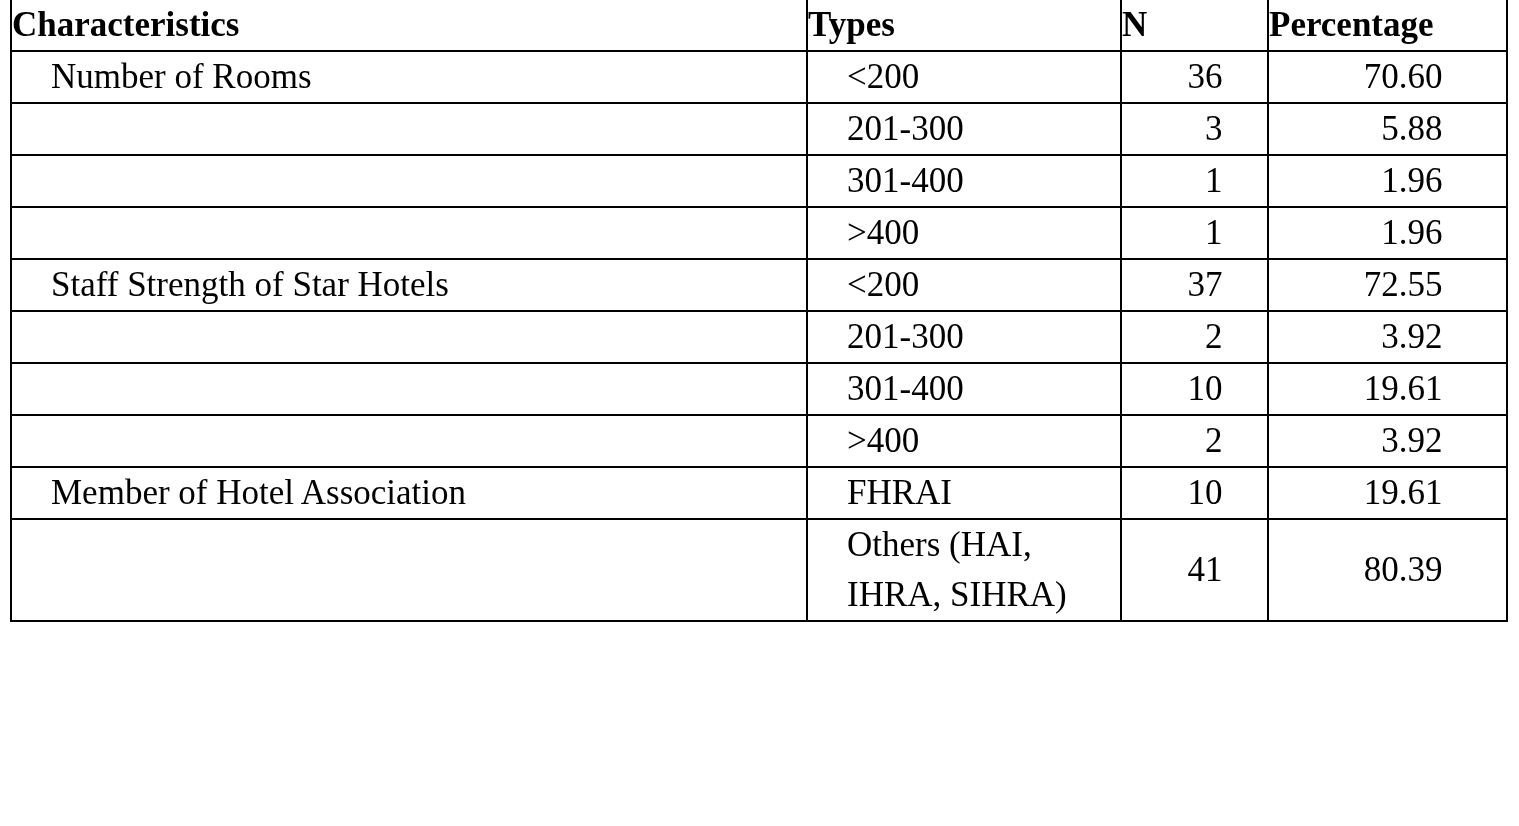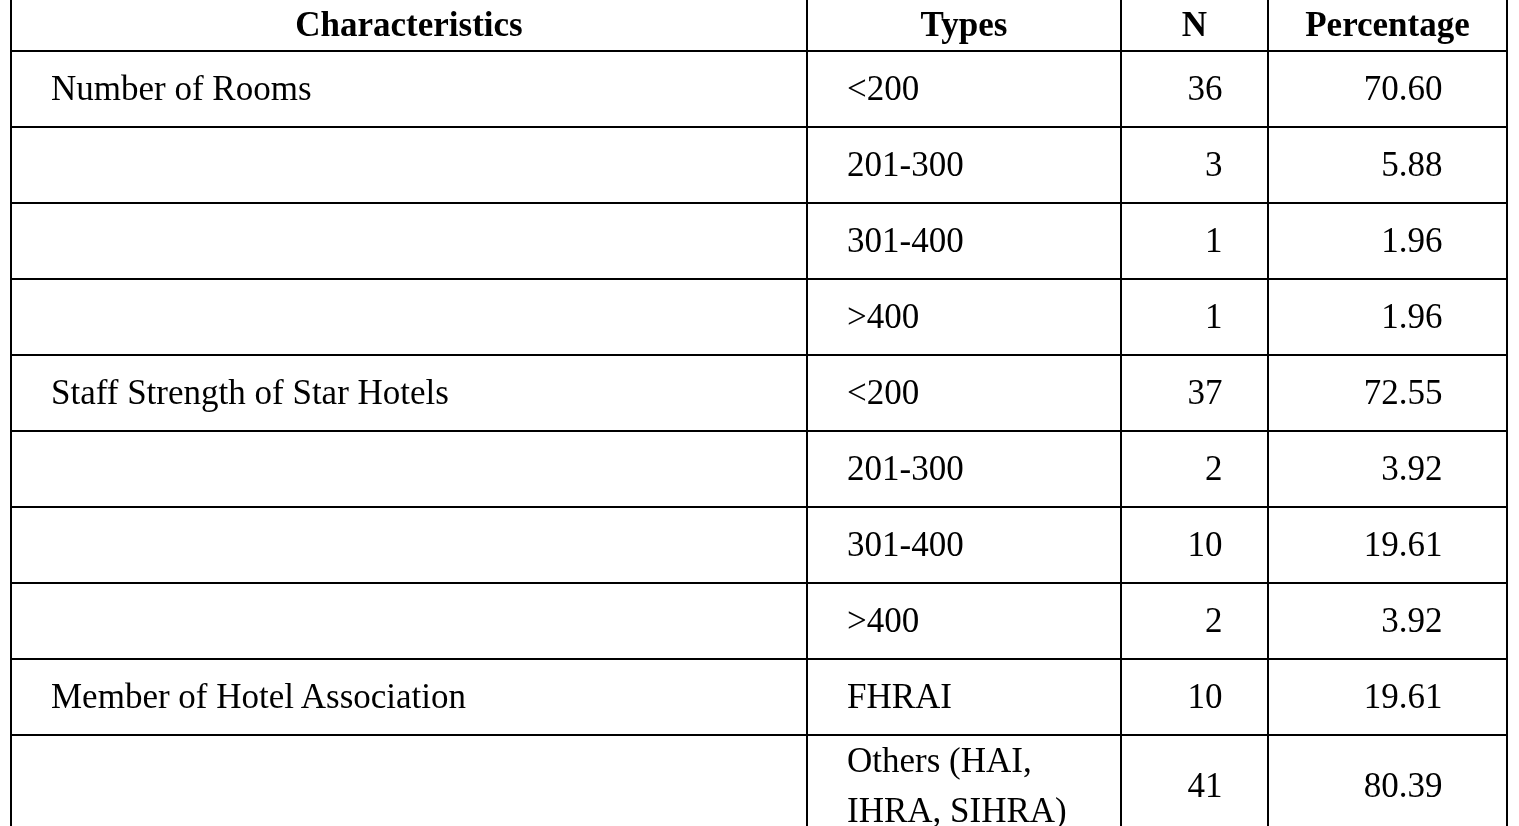--- a/index.html
+++ b/index.html
@@ -11,23 +11,23 @@
     color: #000;
     font-size: 35px;
     table-layout: fixed;
   }
   .tbl td, .tbl th {
     border: 2px solid #000;
     padding: 0 0 0 39px;
     vertical-align: middle;
     line-height: 50px;
   }
-  .tbl th { font-weight: bold; text-align: center; padding: 0; height: 50px; }
+  .tbl th { font-weight: bold; text-align: left; padding: 0; height: 50px; }
   .tbl td { height: 50px; }
-  .tbl td.n, .tbl td.p { text-align: center; padding: 12px; }
+  .tbl td.n, .tbl td.p { text-align: center; padding: 0; }
   .tbl td.n span { display: inline-block; width: 56px; text-align: right; }
   .tbl td.p span { display: inline-block; width: 110px; text-align: right; }
   .tbl td.t2 { line-height: 50px; height: 100px; }
   .col1 { width: 796px; } .col2 { width: 314px; } .col3 { width: 147px; } .col4 { width: 239px; }
 </style>
 </head>
 <body>
 
 <table class="tbl">
   <colgroup>

